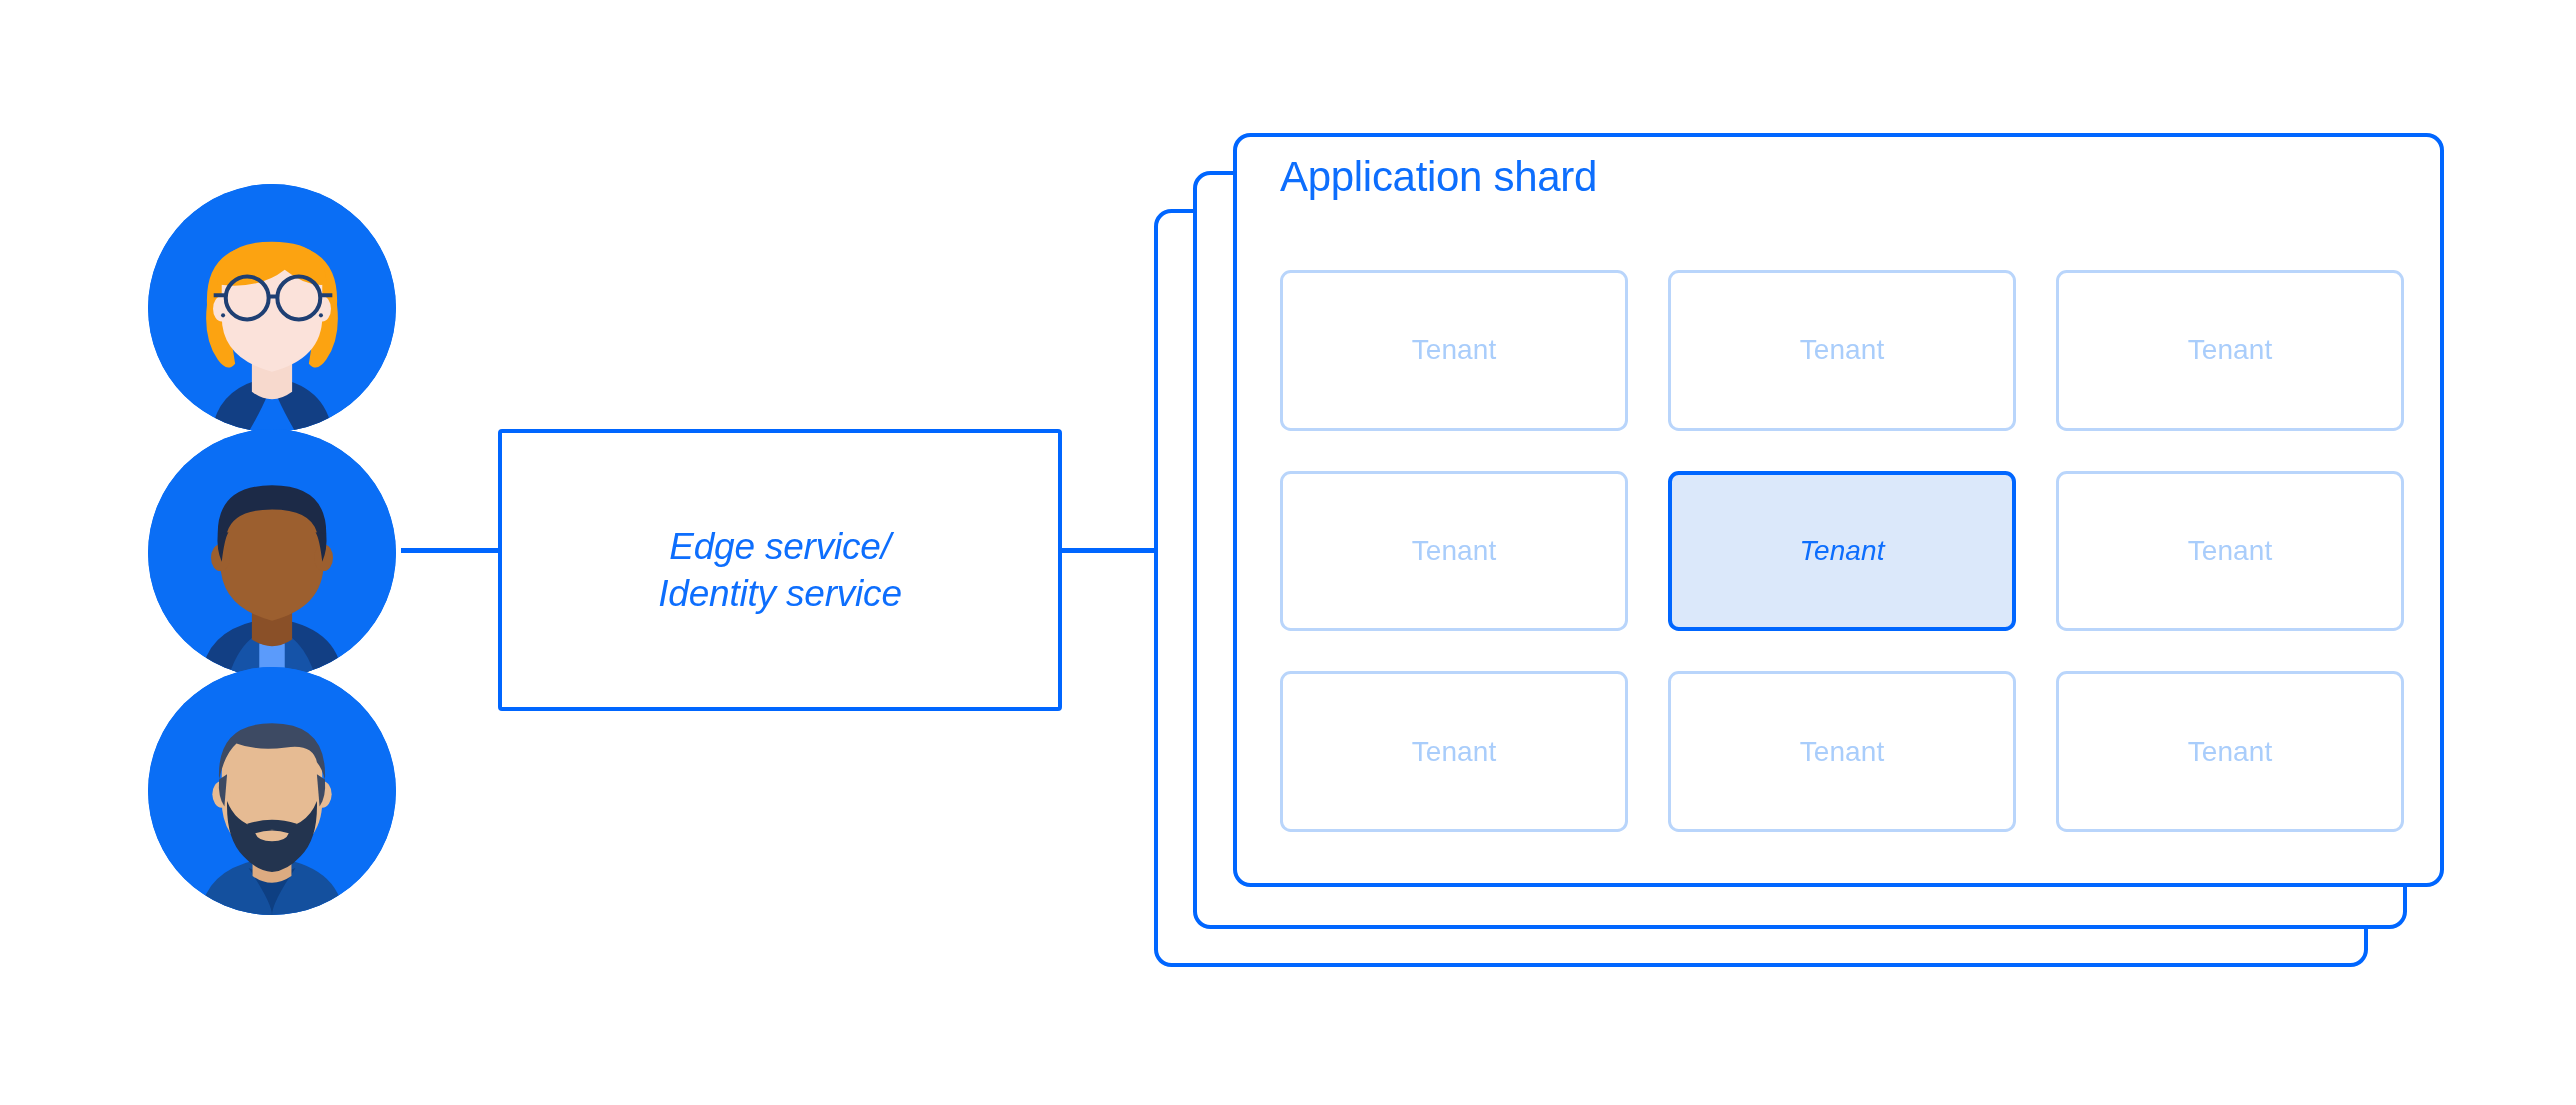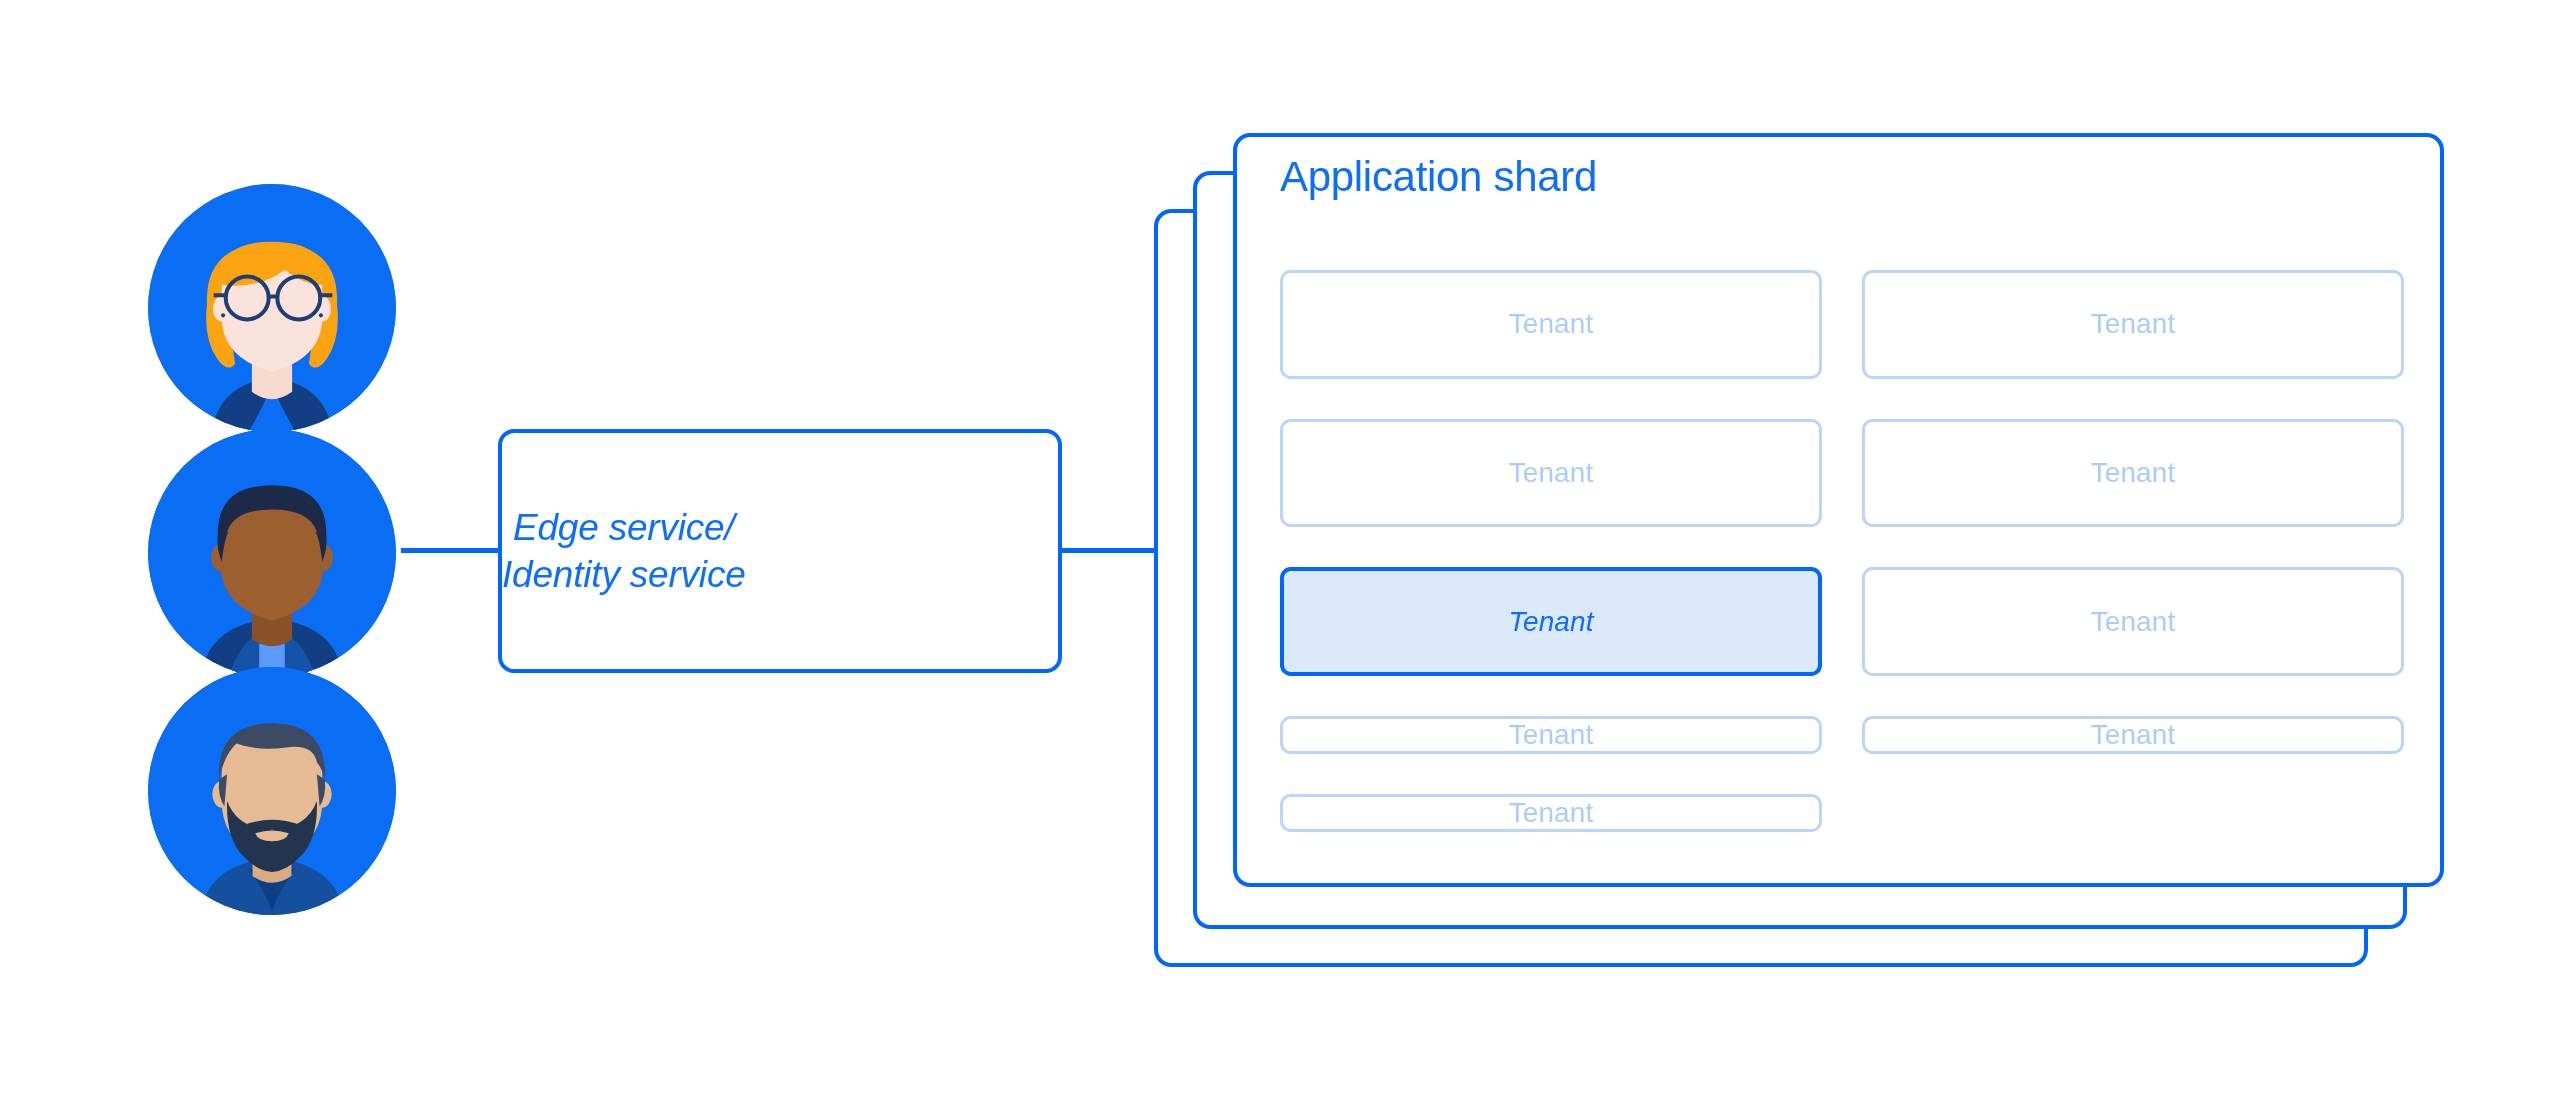--- a/index.html
+++ b/index.html
@@ -35,27 +35,28 @@
     position: absolute;
     background: #0066ff;
   }
 
   
   .edge-box {
     position: absolute;
     left: 498px;
     top: 429px;
     width: 564px;
-    height: 244px;
+    height: 282px;
     box-sizing: border-box;
     border: 4.7px solid #0066ff;
-    border-radius: 16px;
+    border-radius: 4px;
     background: #ffffff;
     display: flex;
     align-items: center;
+    justify-content: center;
   }
   .edge-label {
     font-style: italic;
     font-size: 37px;
     line-height: 1.28;
     color: #0d6efd;
     text-align: center;
     white-space: pre-line;
     letter-spacing: -0.2px;
   }
@@ -83,21 +84,21 @@
   }
 
   
   .tenant-grid {
     position: absolute;
     left: 1280px;
     top: 270px;
     width: 1124px;
     height: 562px;
     display: grid;
-    grid-template-columns: repeat(2, 1fr);
+    grid-template-columns: repeat(3, 1fr);
     grid-template-rows: repeat(3, 1fr);
     column-gap: 32px;
     row-gap: 35px;
     gap: 40px;
   }
   .tenant {
     box-sizing: border-box;
     border: 3.4px solid #b9d5fb;
     border-radius: 10.7px;
     background: #ffffff;

